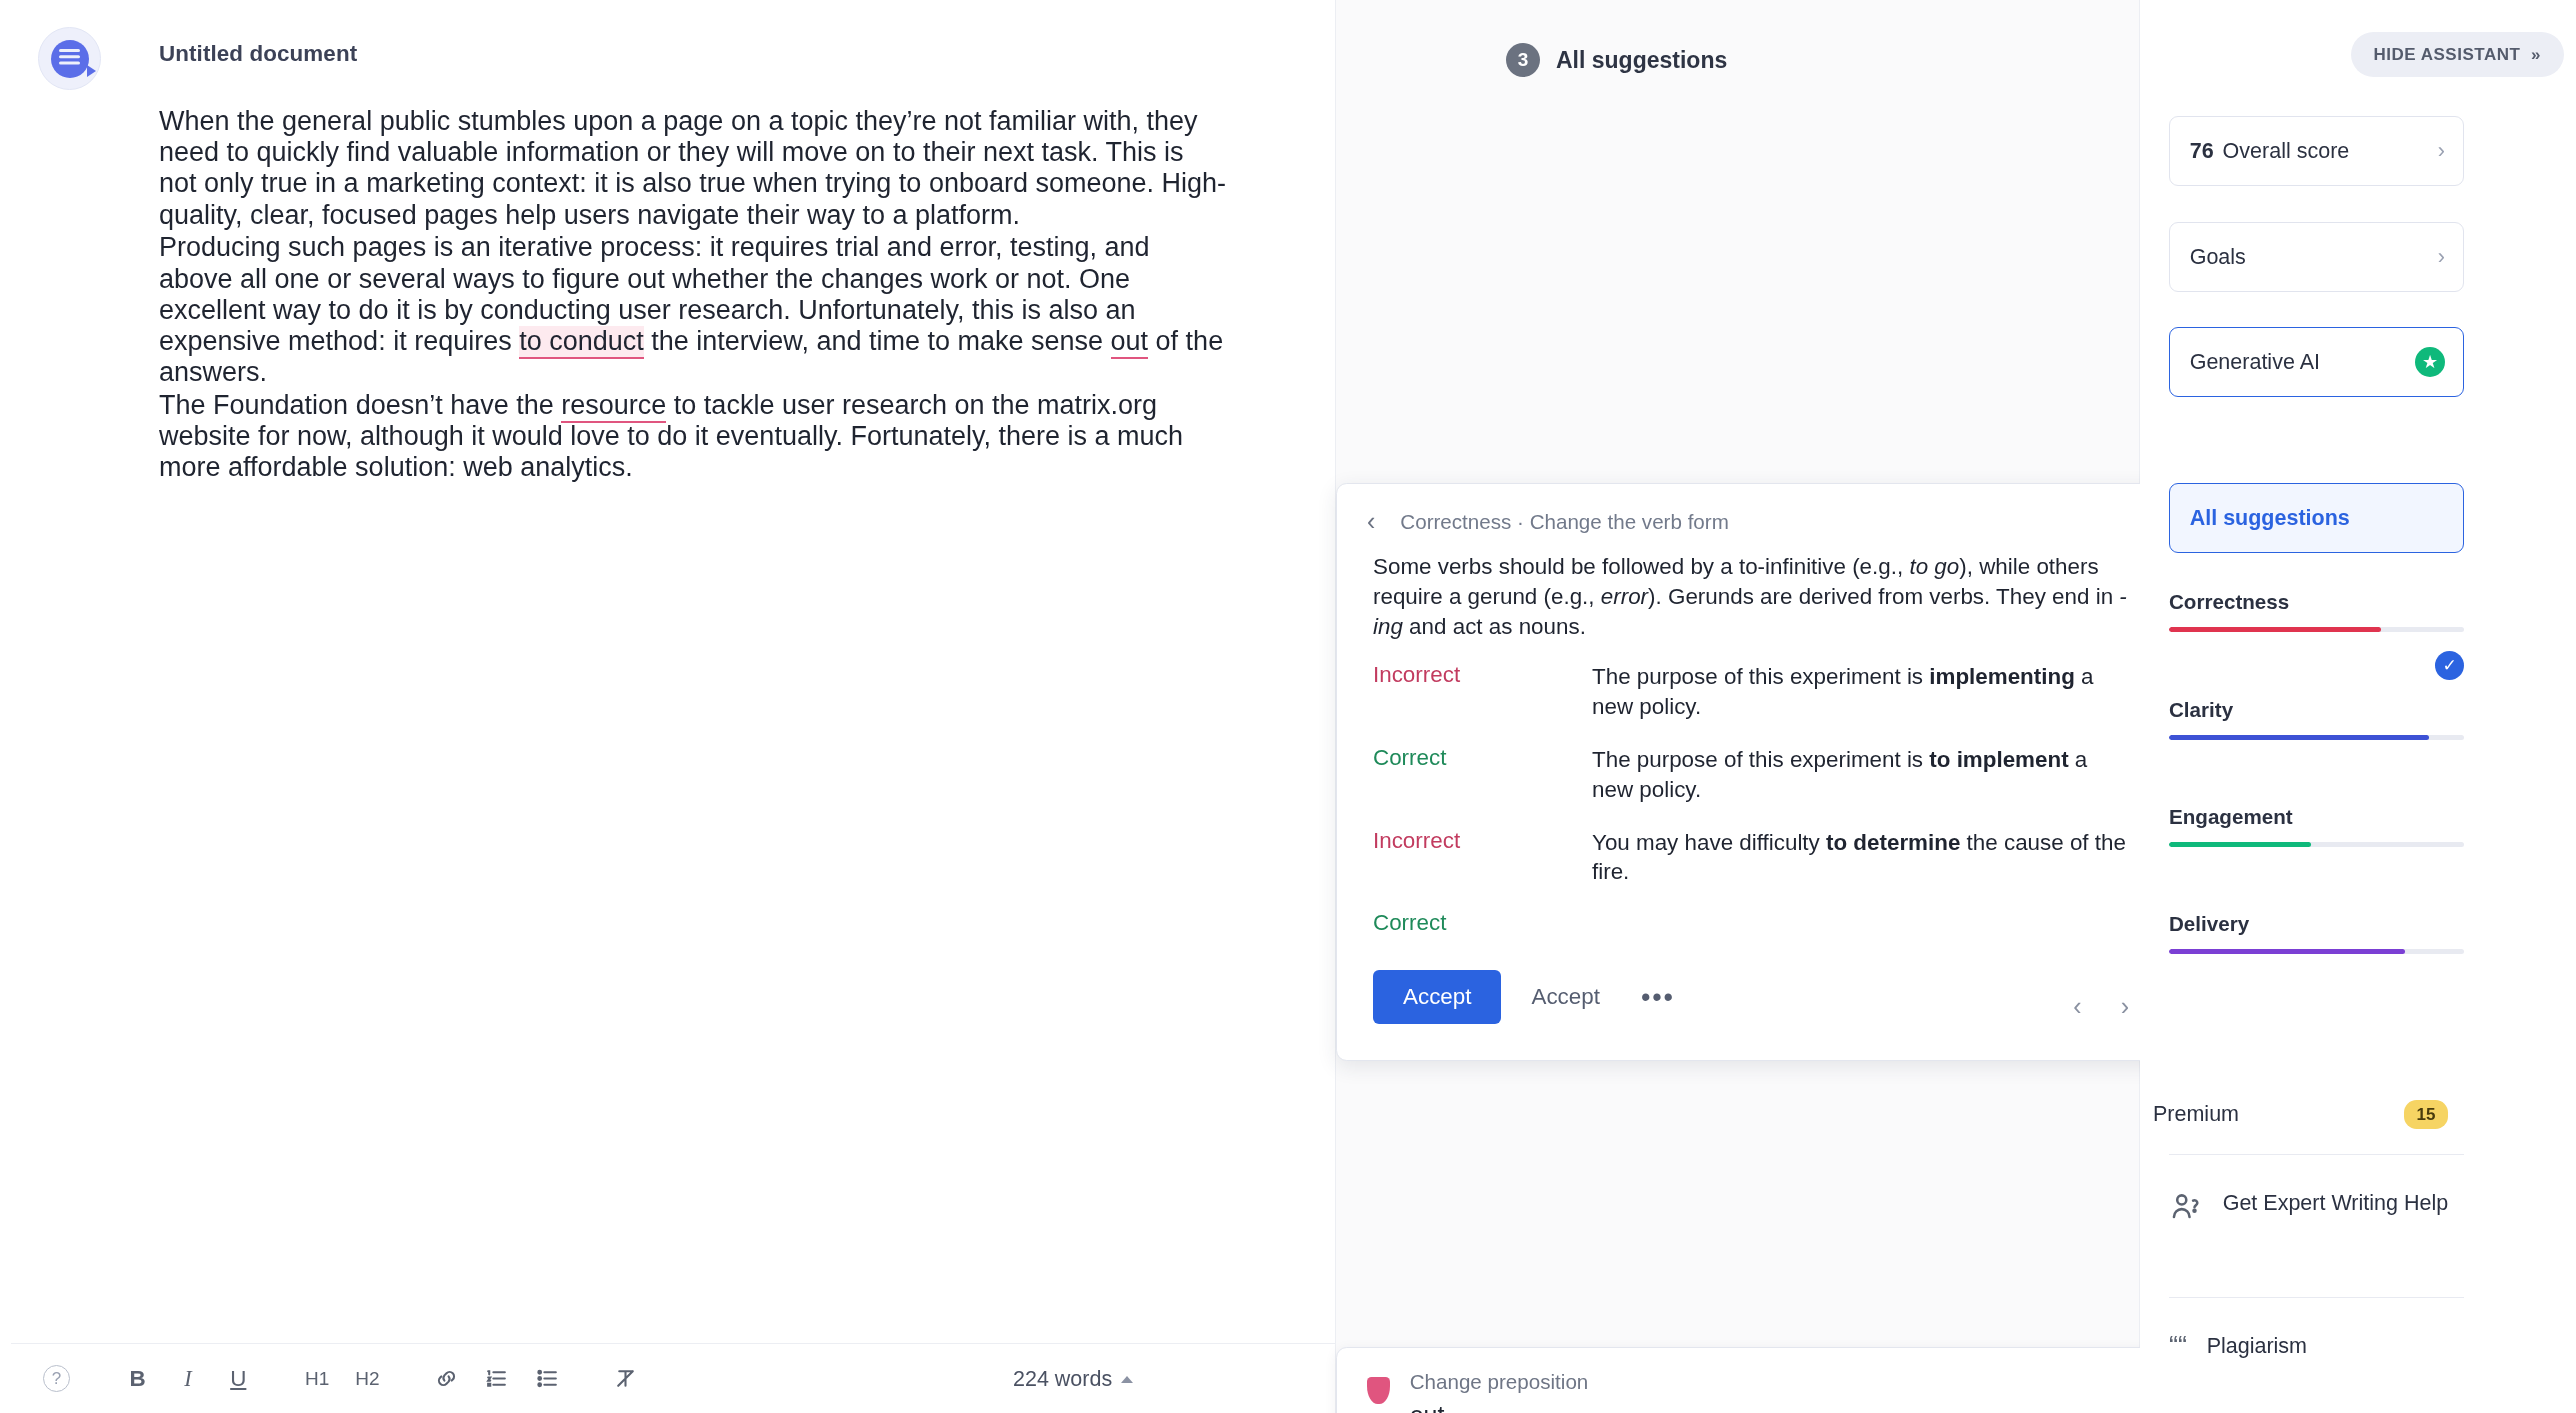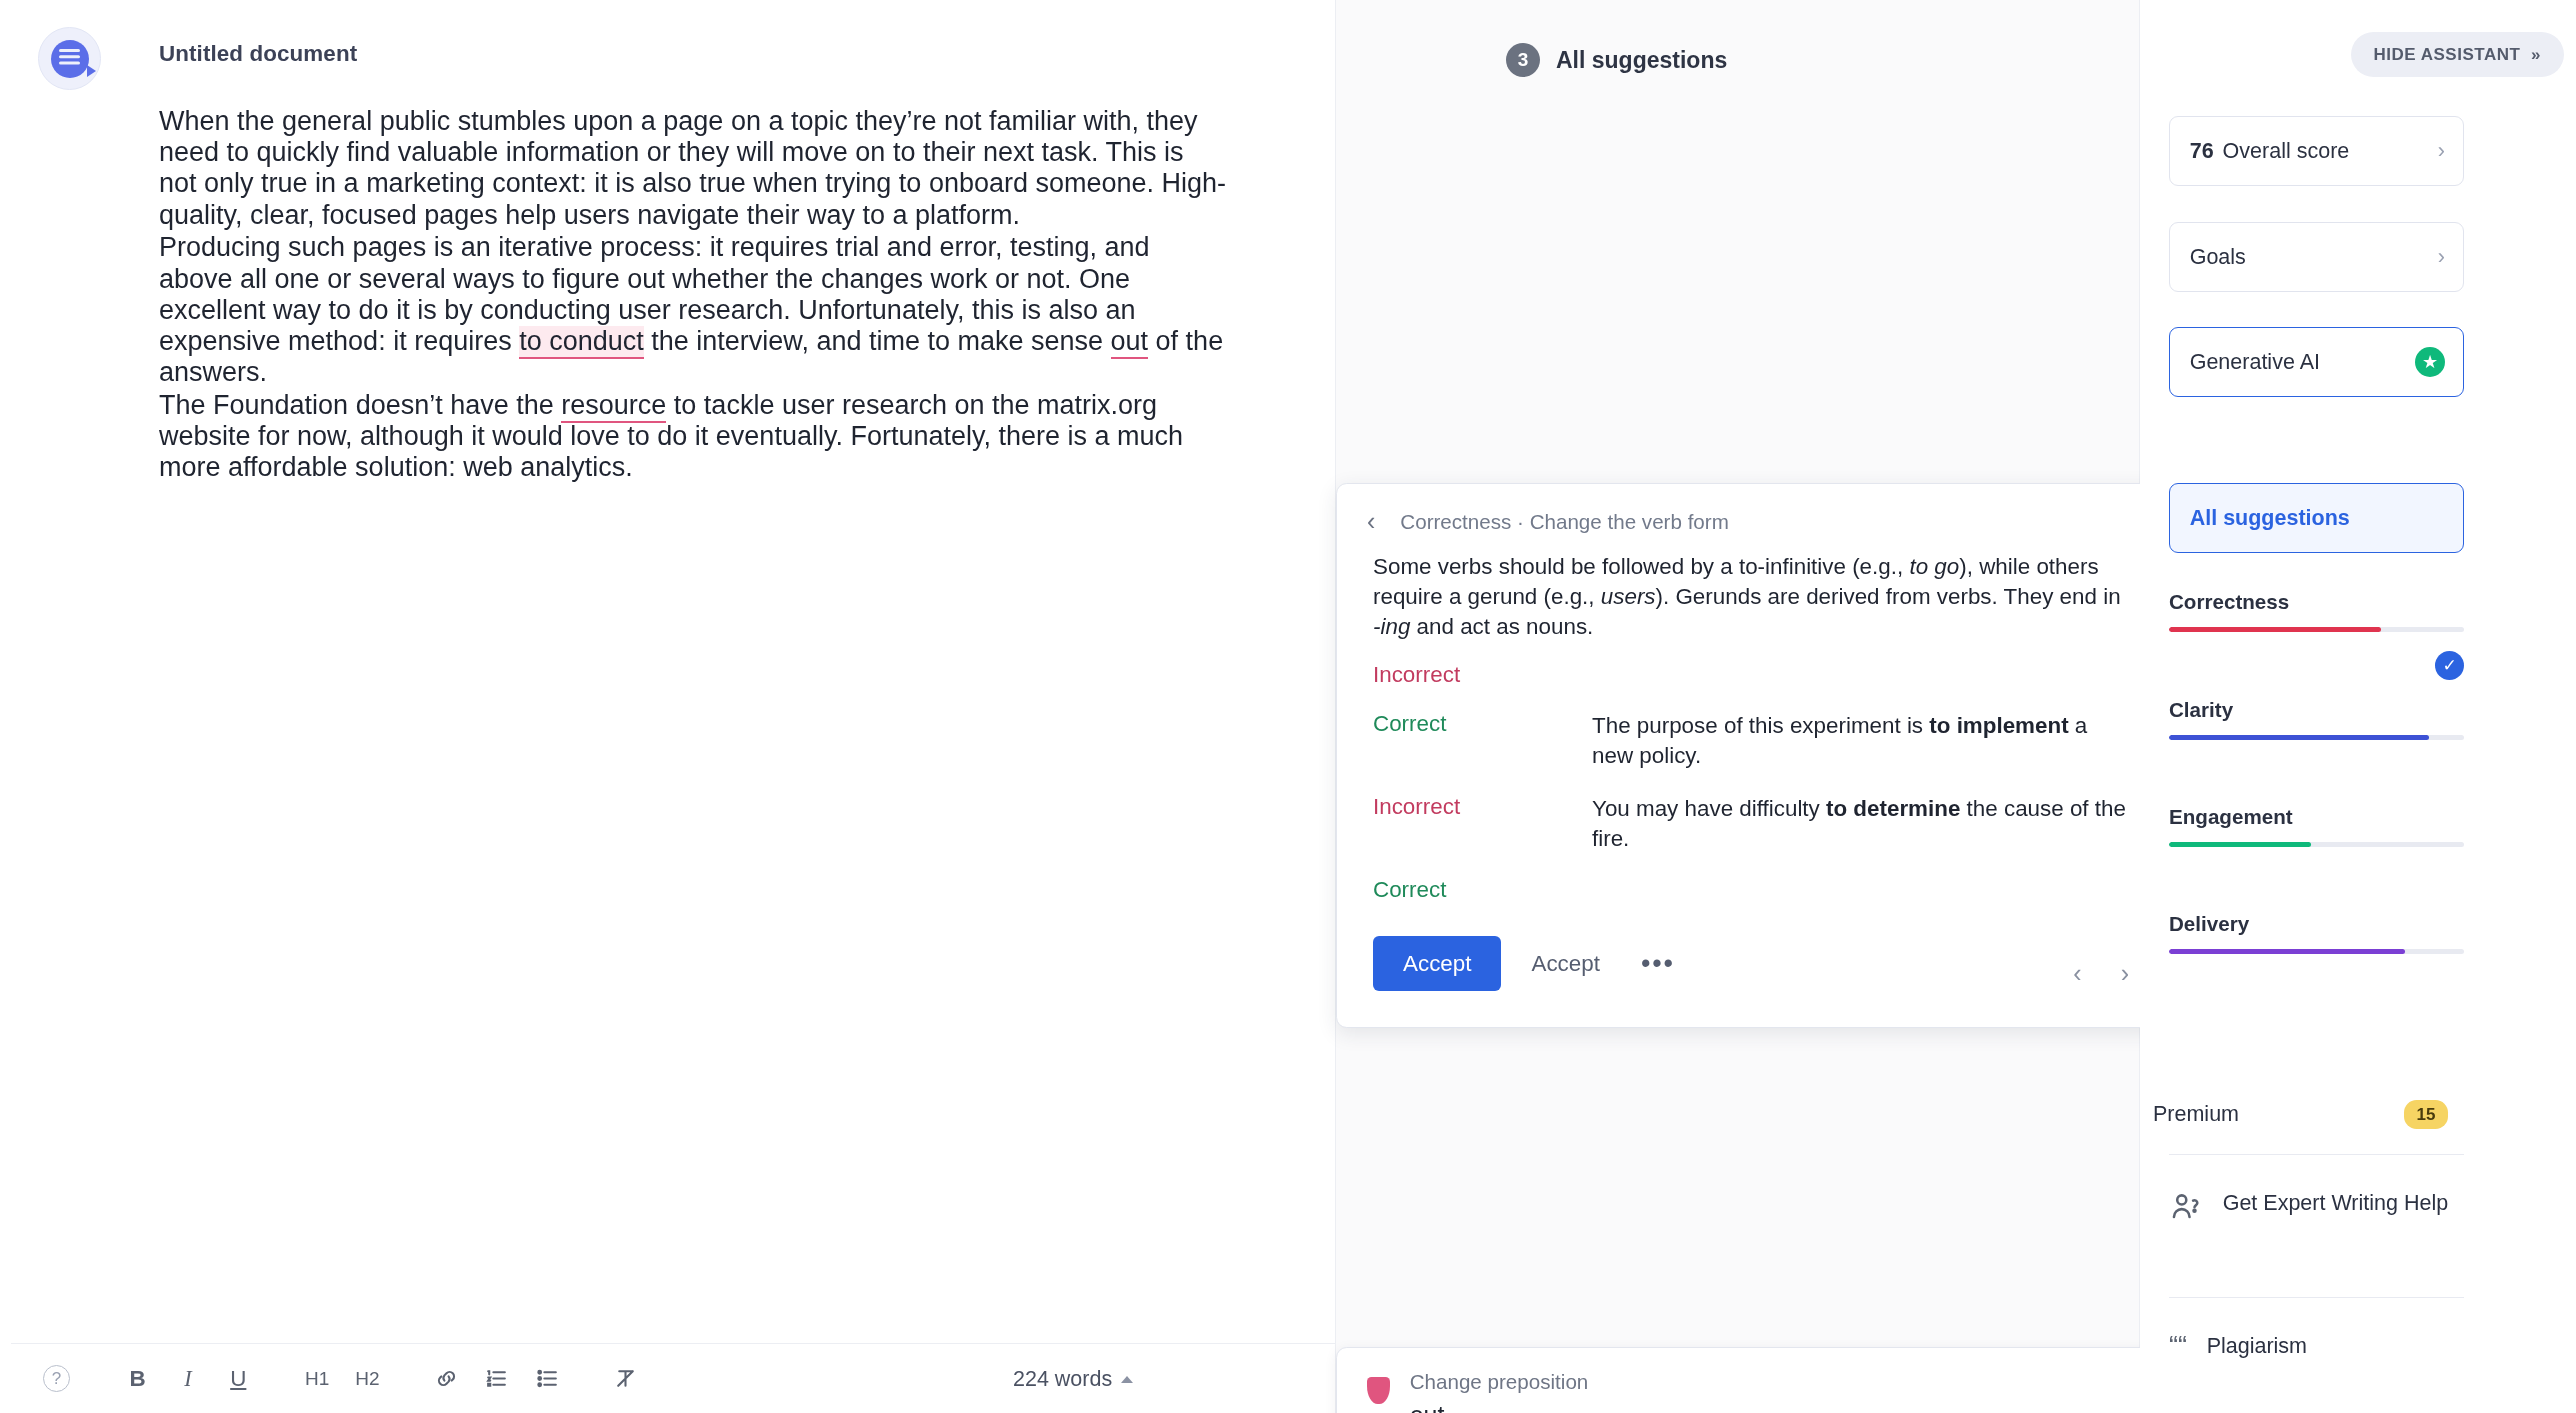--- a/index.html
+++ b/index.html
@@ -433,26 +433,29 @@
     <div class="card">
       <div class="card-head">
         <div class="back-arrow">‹</div>
         <div class="card-head-title">Correctness · Change the verb form</div>
       </div>
 
       <div class="card-body">
 
 
         <div class="explain">
-          <span>Some verbs should be followed by a to-infinitive (e.g., </span><i>to go</i><span>), while others require a gerund (e.g., </span><i>users</i><span>). Gerunds are derived from verbs. They end in </span><i>-ing</i><span> and act as nouns.</span>
+          <span>Some verbs should be followed by a to-infinitive (e.g., </span><i>to go</i><span>), while others require a gerund (e.g., </span><i>error</i><span>). Gerunds are derived from verbs. They end in </span><i>-ing</i><span> and act as nouns.</span>
         </div>
 
         <div class="ex-grid">
           <div class="ex-row">
             <div class="ex-tag bad">Incorrect</div>
+            <div class="ex-text">
+              <span>The purpose of this experiment is </span><b>implementing</b><span> a new policy.</span>
+            </div>
           </div>
           <div class="ex-row">
             <div class="ex-tag good">Correct</div>
             <div class="ex-text">
               <span>The purpose of this experiment is </span><b>to implement</b><span> a new policy.</span>
             </div>
           </div>
           <div class="ex-row">
             <div class="ex-tag bad">Incorrect</div>
             <div class="ex-text">

